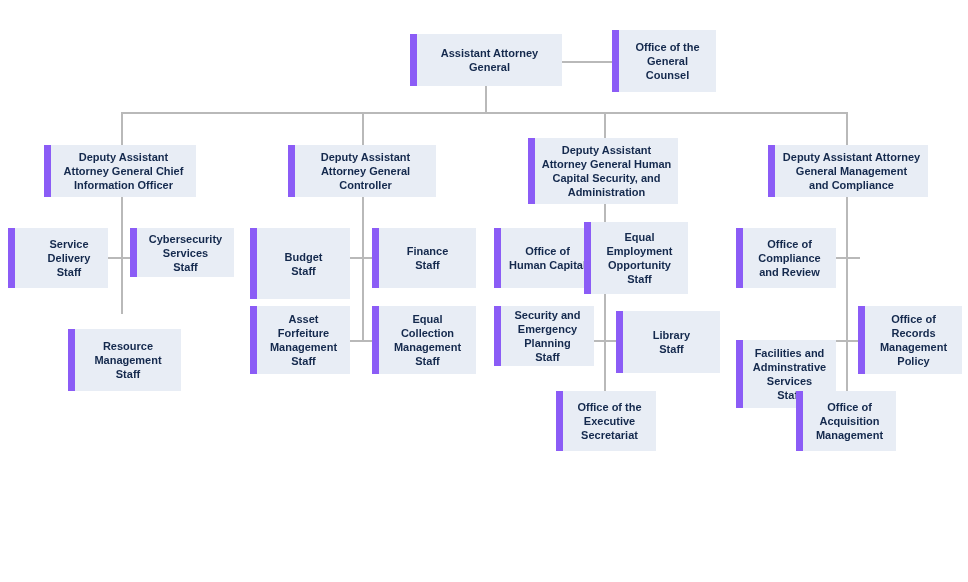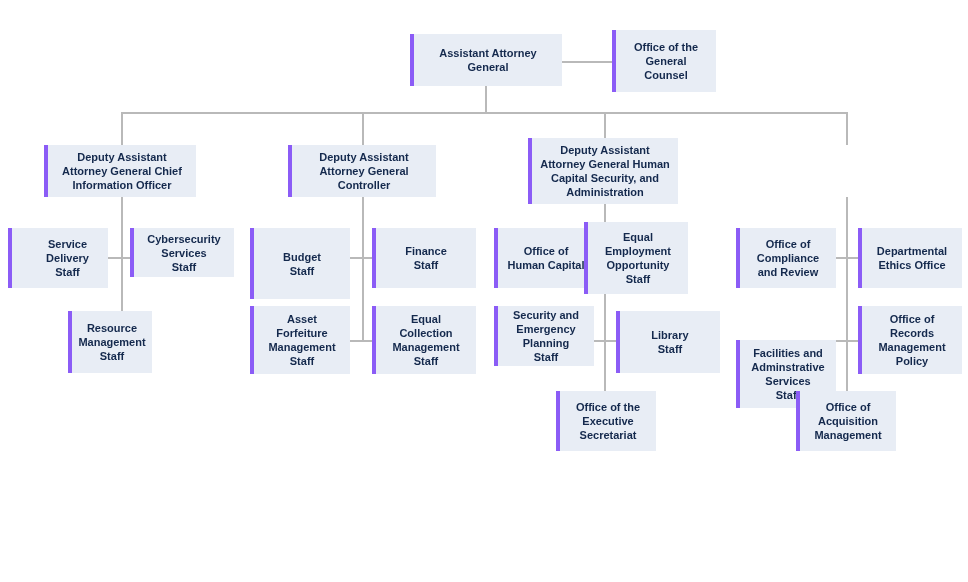--- a/index.html
+++ b/index.html
@@ -12,21 +12,21 @@
     width: 968px;
     height: 582px;
     background: #ffffff;
     font-family: "Liberation Sans", sans-serif;
     overflow: hidden;
   }
   .node {
     position: absolute;
     box-sizing: border-box;
     background: #e8edf5;
-    border-left: 4px solid #8b5cf6;
+    border-left: 7px solid #8b5cf6;
     color: #14294d;
     font-weight: bold;
     font-size: 11px;
     line-height: 14px;
     text-align: center;
     display: flex;
     align-items: center;
     justify-content: center;
     padding: 2px 4px;
     z-index: 3;
@@ -105,34 +105,39 @@
 Controller</span>
   </div>
 
   <div class="node" style="left:528px; top:138px; width:150px; height:66px;">
     <span class="label">Deputy Assistant
 Attorney General Human
 Capital Security, and
 Administration</span>
   </div>
 
+  <div class="node" style="left:768px; top:145px; width:160px; height:52px;">
+    <span class="label">Deputy Assistant Attorney
+General Management
+and Compliance</span>
+  </div>
 
   <div class="node" style="left:8px; top:228px; width:100px; height:60px;padding-left:19px;">
     <span class="label">Service
 Delivery
 Staff</span>
   </div>
 
   <div class="node" style="left:130px; top:228px; width:104px; height:49px;">
     <span class="label">Cybersecurity
 Services
 Staff</span>
   </div>
 
-  <div class="node" style="left:68px; top:311px; width:84px; height:62px;">
+  <div class="node" style="left:68px; top:329px; width:113px; height:62px;">
     <span class="label">Resource
 Management
 Staff</span>
   </div>
 
   <div class="node" style="left:250px; top:228px; width:100px; height:71px;">
     <span class="label">Budget
 Staff</span>
   </div>
 
@@ -184,24 +189,20 @@
 Executive
 Secretariat</span>
   </div>
 
   <div class="node" style="left:736px; top:228px; width:100px; height:60px;">
     <span class="label">Office of
 Compliance
 and Review</span>
   </div>
 
-  <div class="node" style="left:858px; top:228px; width:104px; height:60px;">
-    <span class="label">Departmental
-Ethics Office</span>
-  </div>
 
   <div class="node" style="left:736px; top:306px; width:100px; height:68px;margin-top:34px;">
     <span class="label">Facilities and
 Adminstrative
 Services
 Staff</span>
   </div>
 
   <div class="node" style="left:858px; top:306px; width:104px; height:68px;">
     <span class="label">Office of

